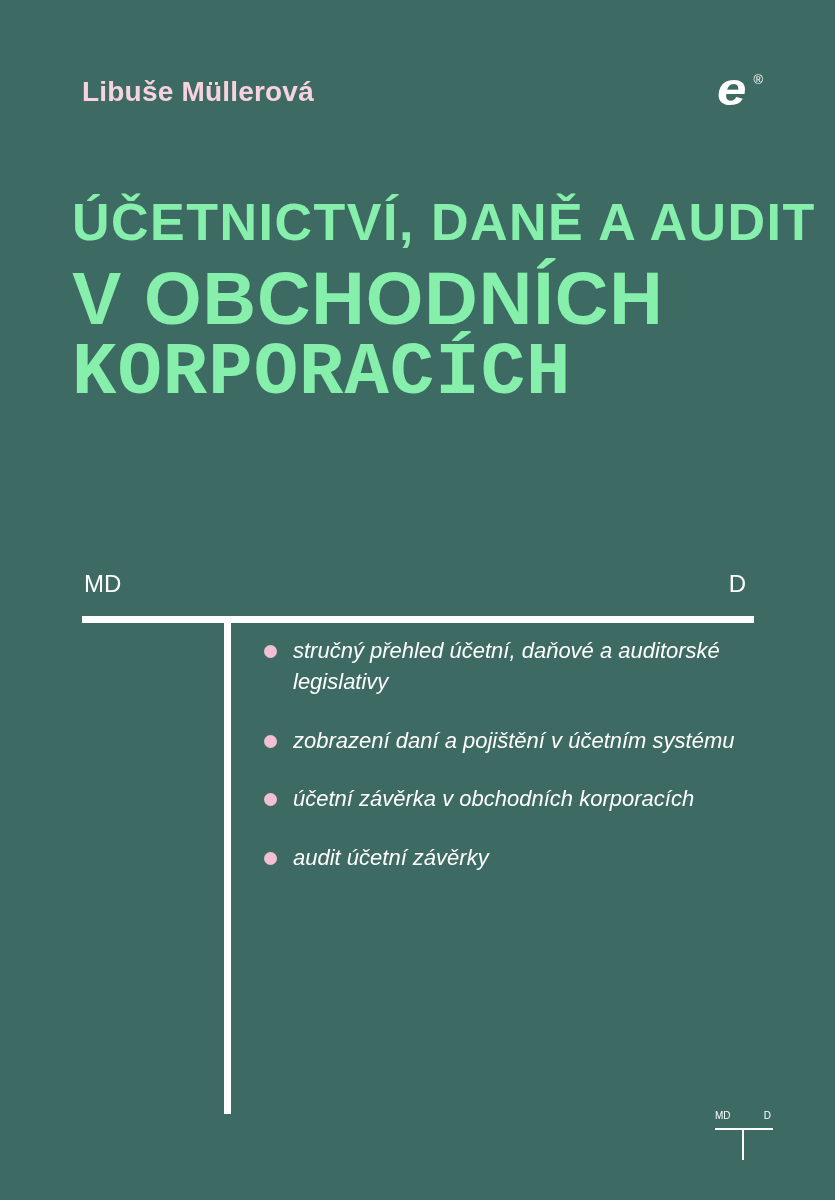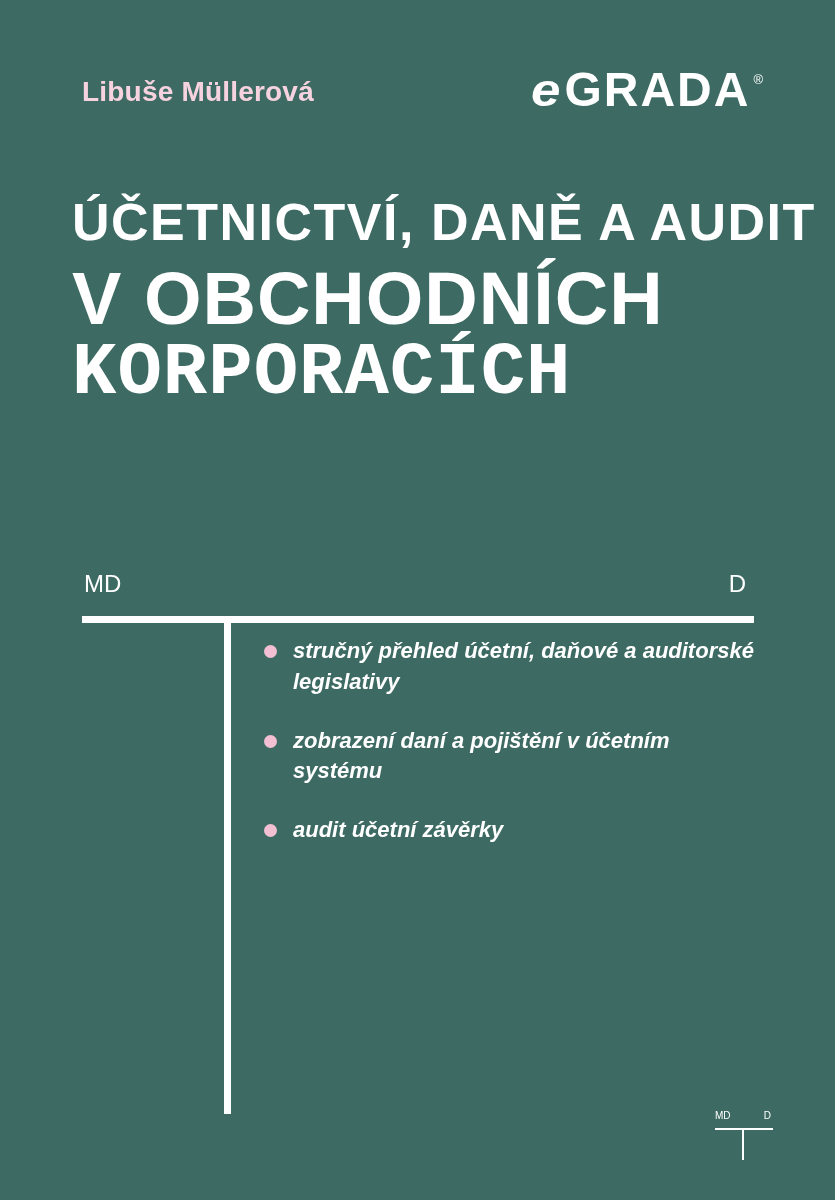--- a/index.html
+++ b/index.html
@@ -67,21 +67,21 @@
     position: relative;
     top: 6px;
   }
 
   
   .title-block {
     position: absolute;
     left: 72px;
     top: 196px;
     width: 700px;
-    color: #ffffff;
+    color: #86efac;
   }
   .title-line {
     font-weight: bold;
     letter-spacing: 1px;
     line-height: 1.0;
     white-space: nowrap;
   }
   .title-line-1 {
     font-size: 52px;
     margin-bottom: 14px;
@@ -137,21 +137,20 @@
     height: 498px;
     background: #ffffff;
   }
 
   
   .bullets {
     position: absolute;
     left: 182px;
     top: 66px;
     width: 490px;
-    font-weight: bold;
   }
   .bullet-item {
     display: flex;
     align-items: flex-start;
     margin-bottom: 28px;
   }
   .bullet-dot {
     flex: 0 0 auto;
     width: 13px;
     height: 13px;
@@ -212,21 +211,20 @@
 <body>
 
 <div class="cover">
 
   <div class="authors">
     <div>Libuše Müllerová</div>
   </div>
 
   <div class="logo">
     <span class="mark">e</span>
-    <span class="brand">GRADA</span>
     <span class="reg">®</span>
   </div>
 
   <div class="title-block">
     <div class="title-line title-line-1">ÚČETNICTVÍ, DANĚ A AUDIT</div>
     <div class="title-line title-line-2">V OBCHODNÍCH</div>
     <div class="title-line title-line-3">KORPORACÍCH</div>
   </div>
 
   <div class="taccount">
@@ -241,20 +239,24 @@
       <div class="bullet-item">
         <span class="bullet-dot"></span>
         <span class="bullet-text">stručný přehled účetní, daňové a auditorské legislativy</span>
       </div>
       <div class="bullet-item">
         <span class="bullet-dot"></span>
         <span class="bullet-text">zobrazení daní a pojištění v účetním systému</span>
       </div>
       <div class="bullet-item">
         <span class="bullet-dot"></span>
+        <span class="bullet-text">účetní závěrka v obchodních korporacích</span>
+      </div>
+      <div class="bullet-item">
+        <span class="bullet-dot"></span>
         <span class="bullet-text">audit účetní závěrky</span>
       </div>
     </div>
   </div>
 
   <div class="mini-t">
     <div class="mini-labels">
       <span class="mini-md">MD</span>
       <span class="mini-d">D</span>
     </div>

